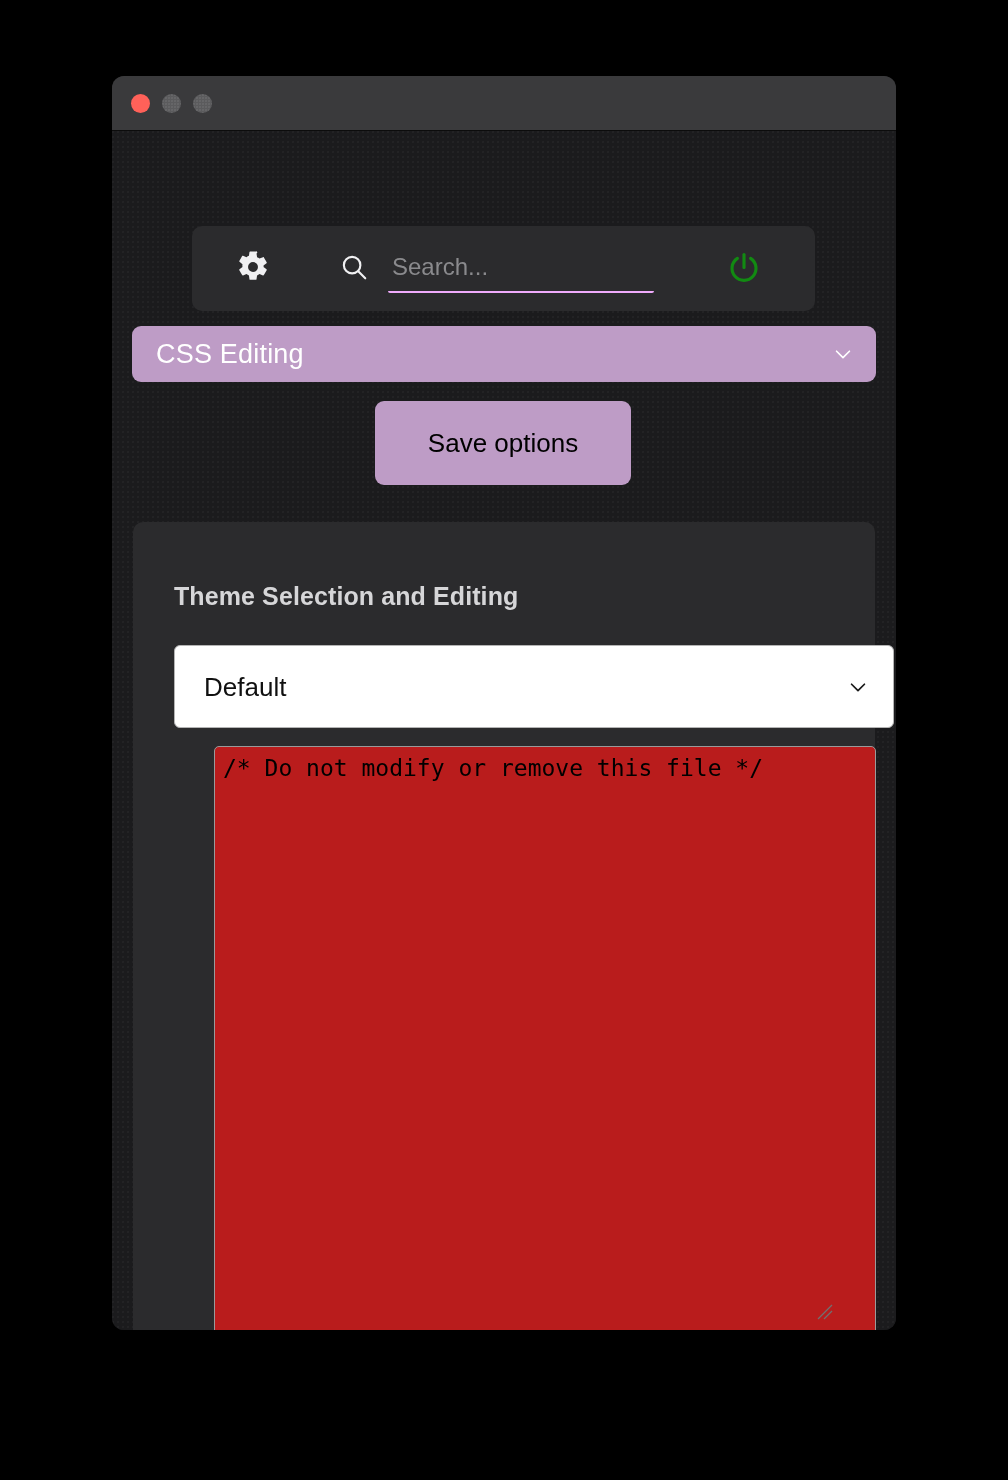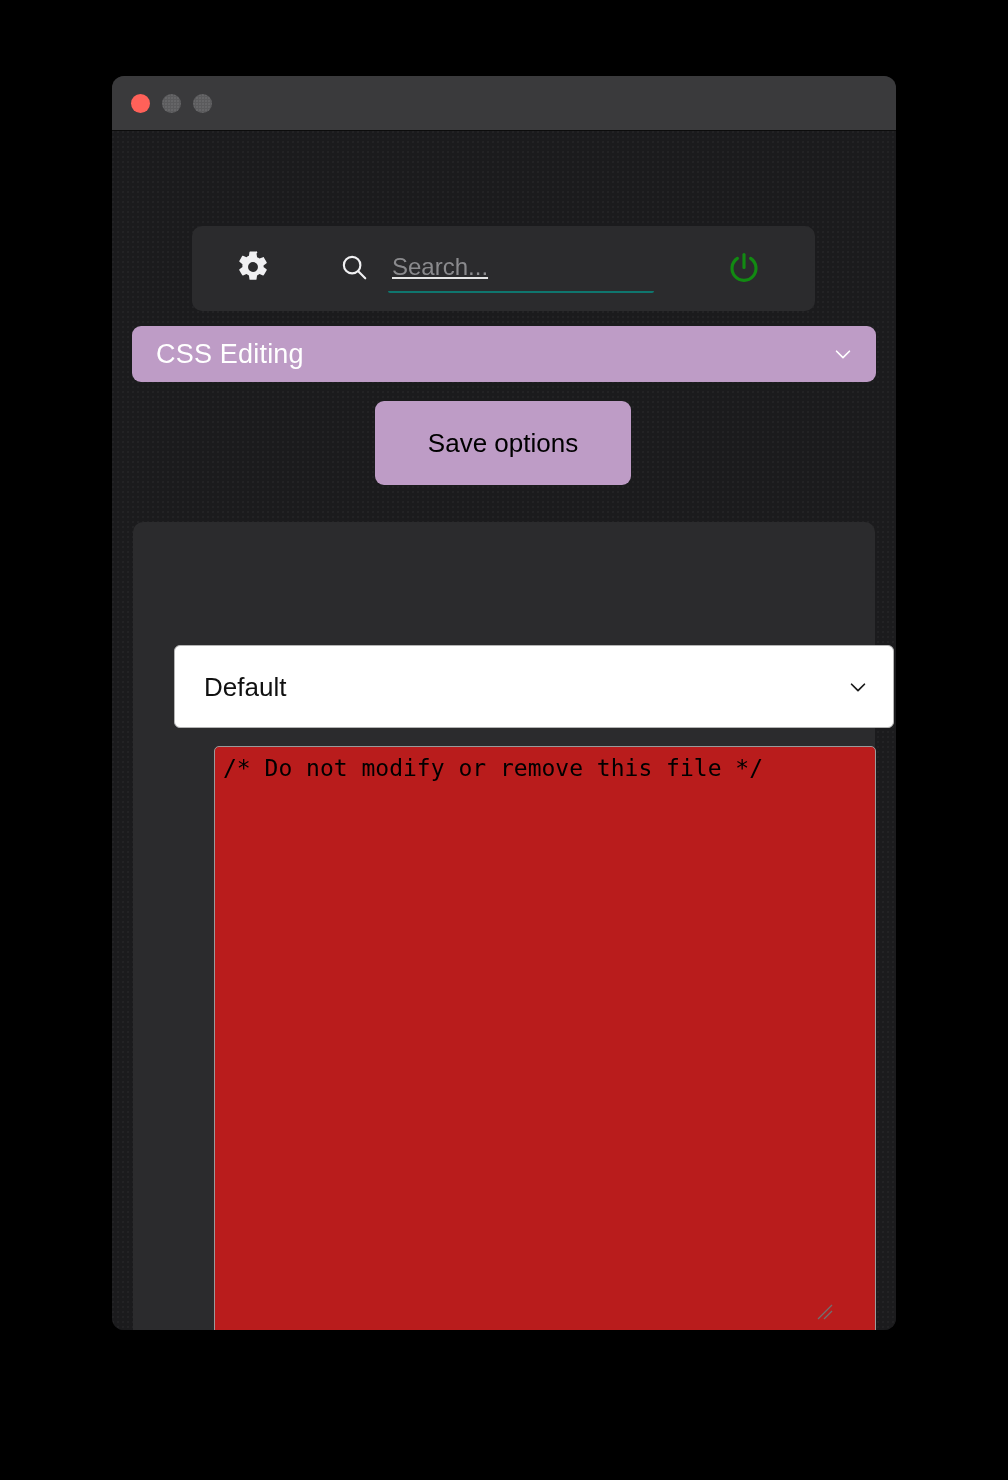--- a/index.html
+++ b/index.html
@@ -110,28 +110,27 @@
     top: 20px;
     width: 266px;
     height: 47px;
   }
   #search-input {
     width: 100%;
     height: 100%;
     box-sizing: border-box;
     background: transparent;
     border: none;
-    border-bottom: 2px solid #0f766e;
+    border-bottom: 2px solid #f0abfc;
     border-radius: 2px;
     outline: none;
     color: #e6e6e6;
     font-family: "Liberation Sans", sans-serif;
     font-size: 24px;
     padding: 0 4px 4px 4px;
-    text-decoration: underline;
   }
   #search-input::placeholder {
     color: #8a8a8d;
     opacity: 1;
   }
   #power-btn {
     position: absolute;
     left: 530px;
     top: 22px;
     width: 44px;
@@ -330,20 +329,21 @@
         <svg width="22" height="22" viewBox="0 0 24 24" aria-hidden="true">
           <polyline points="5,9 12,16 19,9" fill="none" stroke="#ffffff" stroke-width="1.8" stroke-linecap="round" stroke-linejoin="round"></polyline>
         </svg>
       </span>
     </div>
 
     <button id="save-options-btn">Save options</button>
 
     <div id="content-panel">
 
+      <div id="content-heading">Theme Selection and Editing</div>
 
       <div id="theme-select-wrap">
         <span id="theme-select-value">Default</span>
         <span id="theme-select-chevron">
           <svg width="22" height="22" viewBox="0 0 24 24" aria-hidden="true">
             <polyline points="5,9 12,16 19,9" fill="none" stroke="#1a1a1a" stroke-width="1.9" stroke-linecap="round" stroke-linejoin="round"></polyline>
           </svg>
         </span>
       </div>
 

